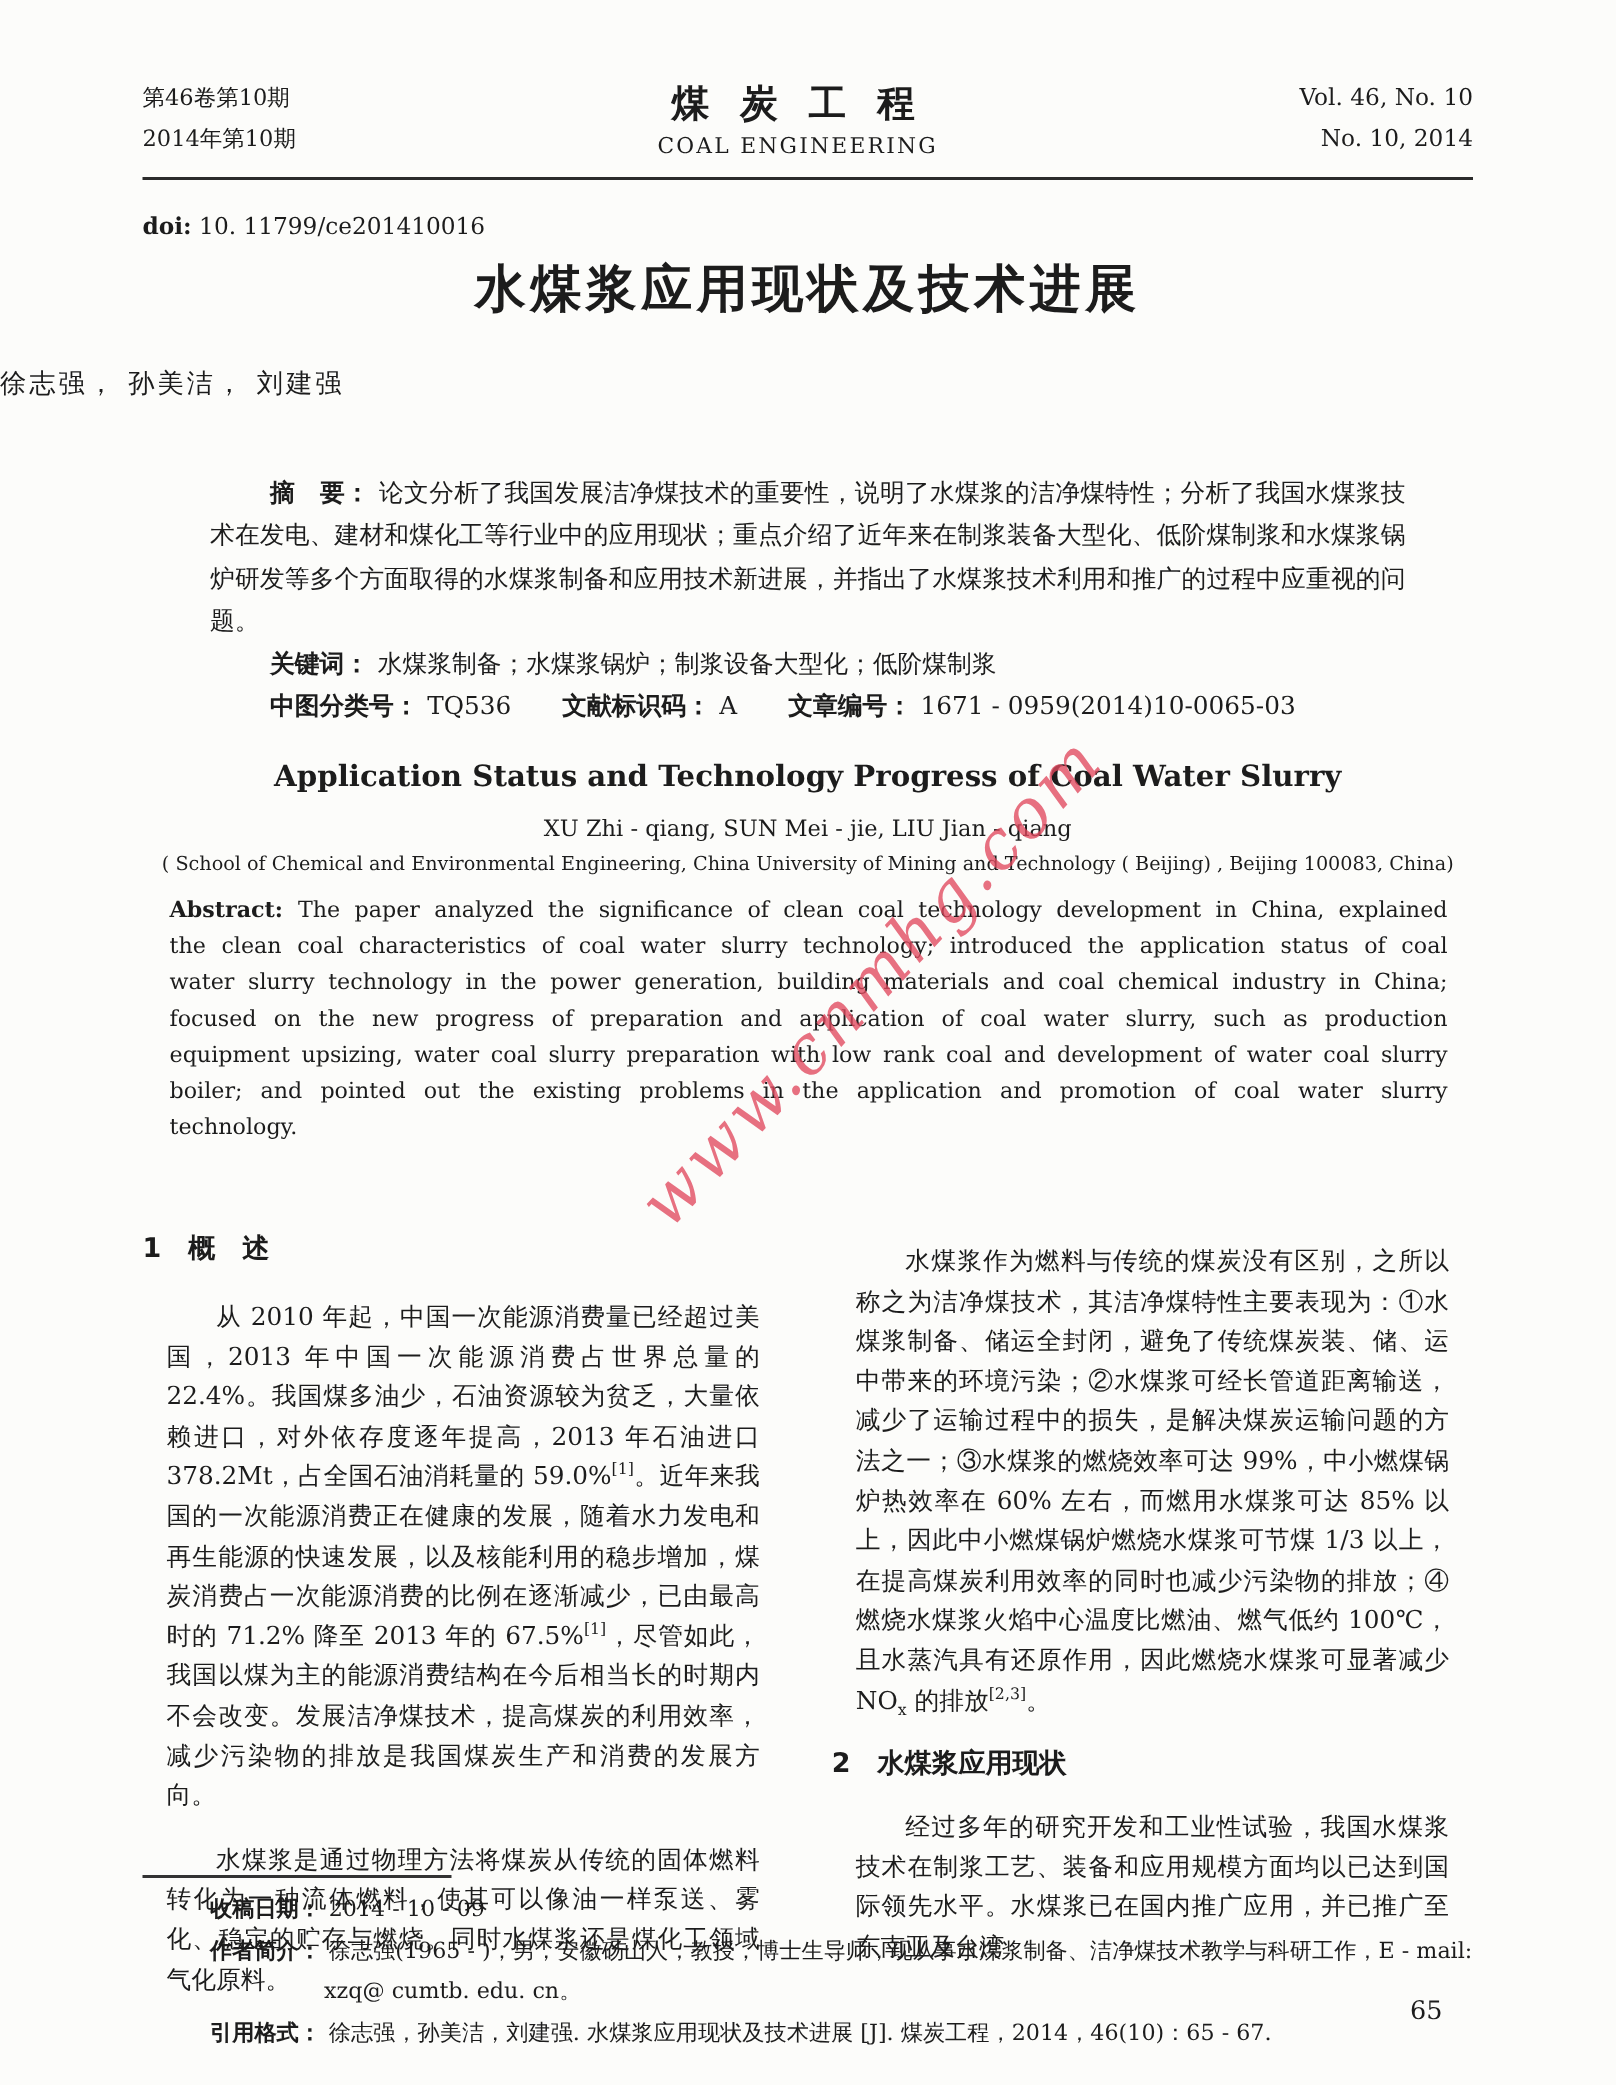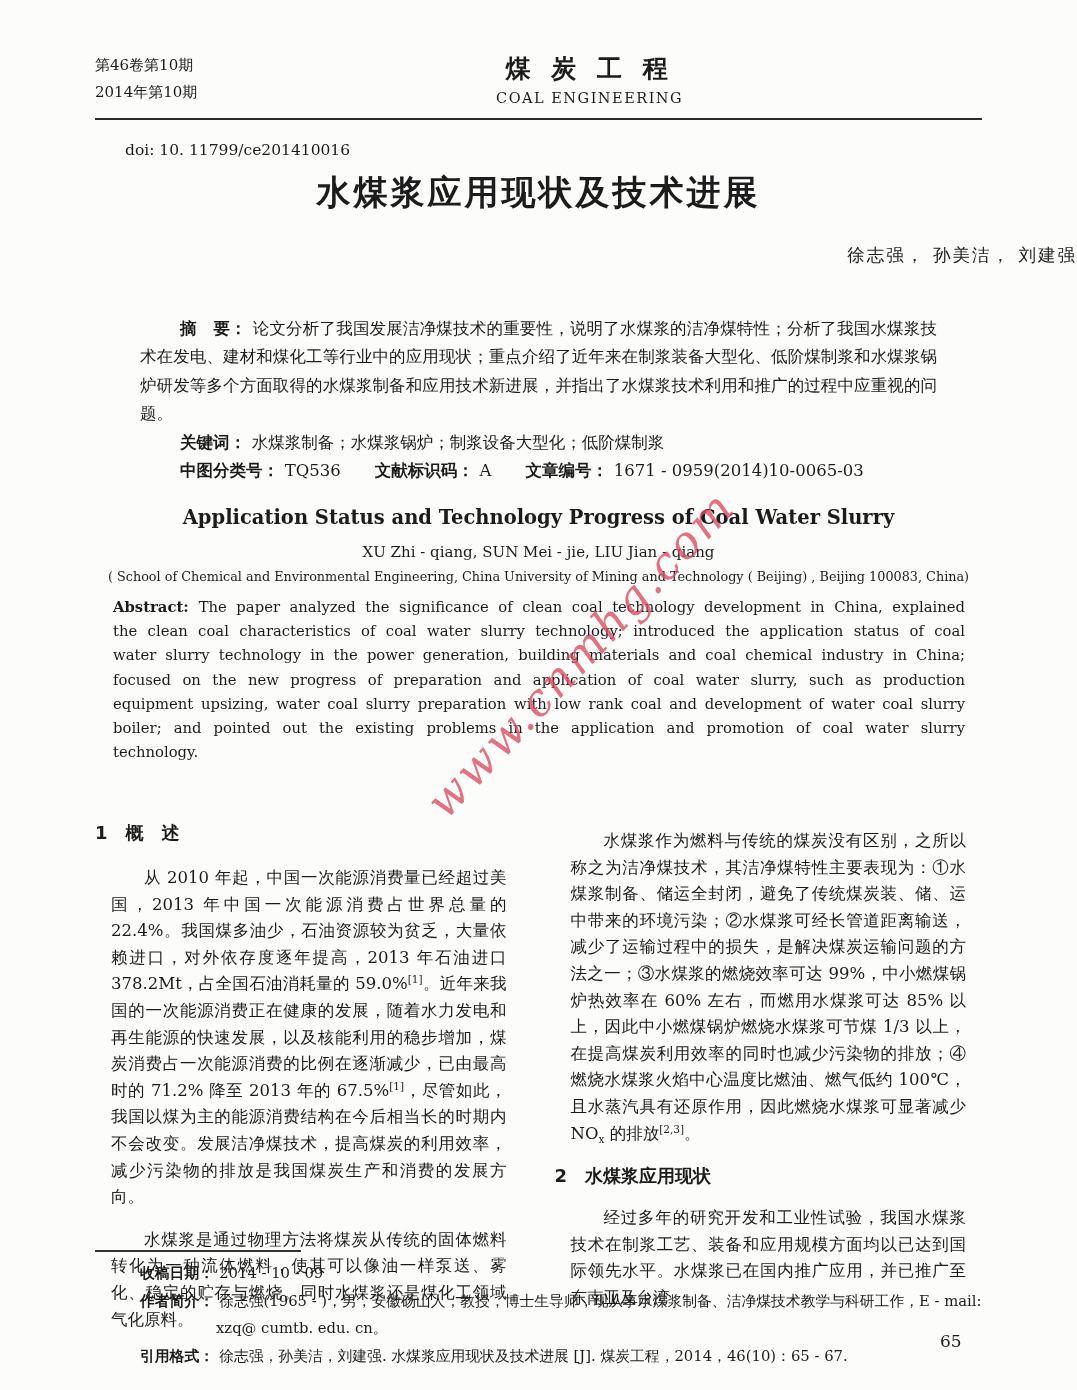--- a/index.html
+++ b/index.html
@@ -17,27 +17,27 @@
   .hdr { position:absolute; top:52px; left:95px; width:887px; display:flex; justify-content:space-between; align-items:flex-start; }
   .hdr-issue { font-size:15px; line-height:27px; }
   .hdr-center { text-align:center; flex:1; }
   .hdr-journal-cn { font-size:25px; font-weight:600; letter-spacing:6px; font-family:"DejaVu Sans","Liberation Sans",sans-serif; }
   .hdr-journal-en { font-size:14.5px; letter-spacing:1.5px; margin-top:5px; }
   .hdr-vol { font-size:15.5px; line-height:27px; text-align:right; }
   .hdr-rule { position:absolute; top:118px; left:95px; width:887px; border-top:2.5px solid #2b2b2b; }
 
   
   .doi-line { position:absolute; top:141px; left:95px; font-size:15.5px; }
-  .doi-line .b { font-weight:400;margin-left:30px; }
+  .doi-line .b { font-weight:700; }
 
   
   .title-cn { position:absolute; top:170px; left:0; width:1077px; margin:0; text-align:center;
               font-size:34px; font-weight:700; letter-spacing:3px;
               font-family:"DejaVu Sans","Liberation Sans",sans-serif; }
-  .authors-cn { position:absolute; top:243px; left:0; width:1077px; text-align:right; font-size:17.5px; letter-spacing:2px; }
+  .authors-cn { position:absolute; top:243px; left:0; width:1077px; text-align:left; font-size:17.5px; letter-spacing:2px; }
   .affil-cn { position:absolute; top:275px; left:0; width:1077px; text-align:center; font-size:14.5px; }
 
   
   .abs-cn { position:absolute; top:315px; left:140px; width:797px; font-size:16.5px; line-height:28.4px; text-align:justify; }
   .abs-cn p { margin:0; text-indent:40px; }
   .label-cn { font-weight:700; font-family:"DejaVu Sans","Liberation Sans",sans-serif; }
   .class-line .grp { margin-right:34px; }
   .class-line .grp:last-child { margin-right:0; }
 
   
@@ -83,20 +83,24 @@
 
   <div class="hdr">
     <div class="hdr-issue">
       <div>第46卷第10期</div>
       <div>2014年第10期</div>
     </div>
     <div class="hdr-center">
       <div class="hdr-journal-cn">煤 炭 工 程</div>
       <div class="hdr-journal-en">COAL ENGINEERING</div>
     </div>
+    <div class="hdr-vol">
+      <div>Vol. 46, No. 10</div>
+      <div>No. 10, 2014</div>
+    </div>
   </div>
   <div class="hdr-rule"></div>
 
   <div class="doi-line">
     <span class="b">doi:</span><span> 10. 11799/ce201410016</span>
   </div>
 
   <h1 class="title-cn">水煤浆应用现状及技术进展</h1>
   <div class="authors-cn">徐志强， 孙美洁， 刘建强</div>
 

